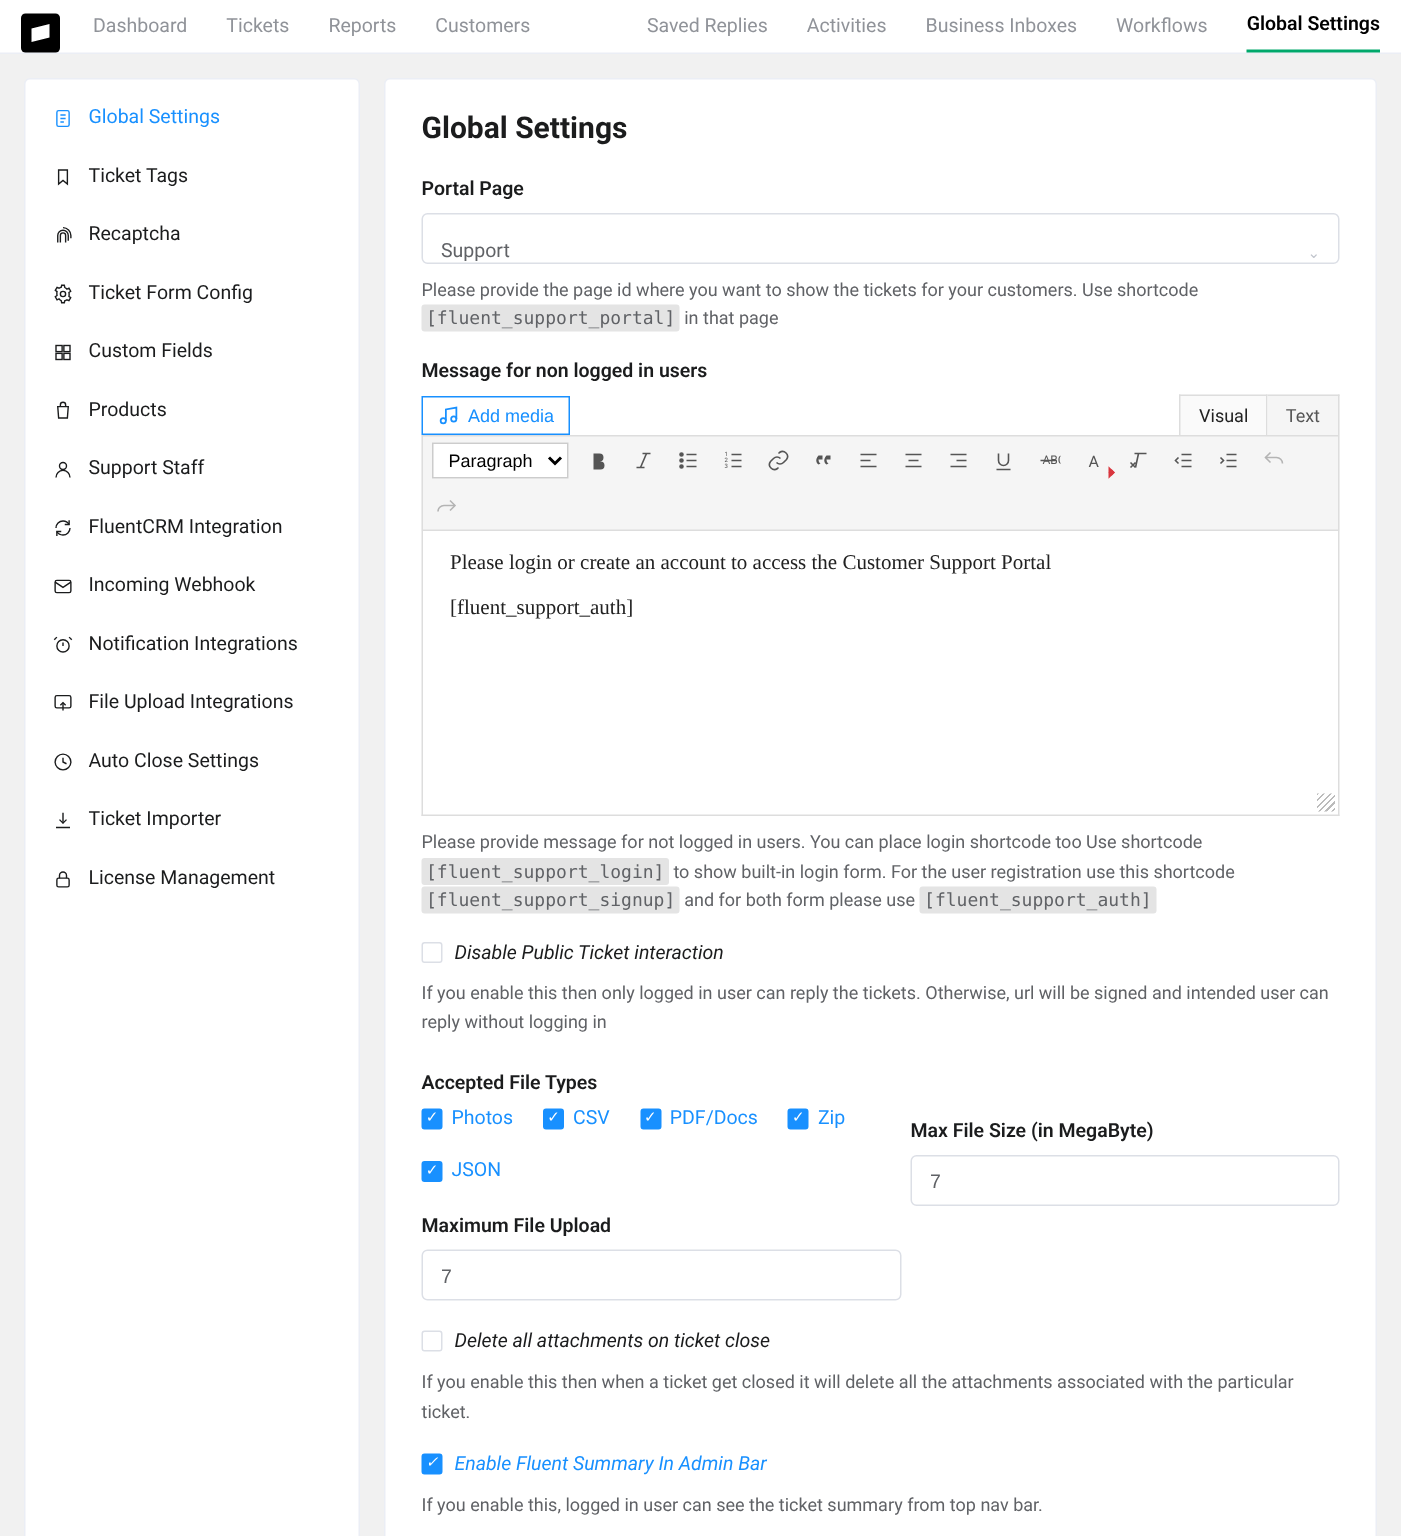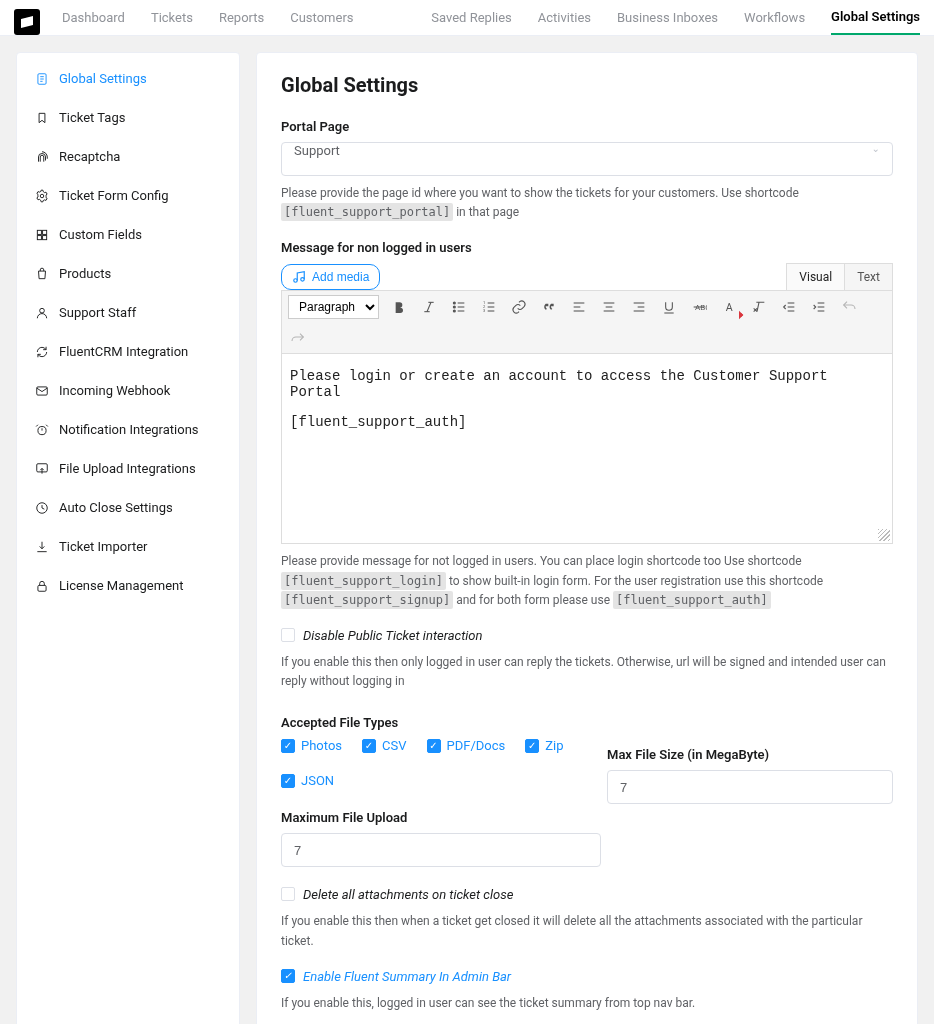--- a/index.html
+++ b/index.html
@@ -64,32 +64,32 @@
     border:1px solid var(--border-lighter);
     border-radius:4px;
     padding:20px 24px 24px 24px;
   }
   h2.page-title { font-size:20px; font-weight:700; margin:0 0 22px 0;}
   .field-label { font-size:13px; font-weight:600; margin:6px 0 8px 0; color:var(--text-dark);}
   .select-box, .text-input {
     width:100%; height:34px;
     border:1px solid #dcdfe6; border-radius:4px;
     padding:0 12px; font-size:13px; color:var(--text-med);
-    display:flex; align-items:flex-start; justify-content:space-between;
+    display:flex; align-items:flex-end; justify-content:space-between;
     background:#fff;
   }
   .select-box .chevron { color:#c0c4cc; font-size:10px;}
   .help-text { font-size:12px; color:var(--text-med); margin:8px 0 18px 0; line-height:1.6;}
   code.shortcode { font-family: ui-monospace, SFMono-Regular, Menlo, monospace; font-size:12px; background:var(--bg-code); padding:2px 3px; border-radius:2px;}
   
   .editor-header { display:flex; align-items:flex-end; gap:10px; margin-bottom:0;}
   .add-media-btn {
     display:inline-flex; align-items:center; gap:6px;
     border:1px solid var(--primary-blue); color:var(--primary-blue);
-    font-size:12px; padding:5px 10px; border-radius:10px; background:#fff; cursor:pointer;
+    font-size:12px; padding:5px 10px; border-radius:0; background:#fff; cursor:pointer;
   }
   .editor-tabs { margin-left:auto; display:flex;align-items:flex-end;}
   .editor-tab {
     font-size:12px; padding:6px 12px;
     border:1px solid #ddd; border-bottom:none;
     background:#f5f5f5; color:#555; cursor:pointer;
   }
   .editor-tab.active { background:#fafafa; color:#222;}
   .editor-tab + .editor-tab { border-left:none;}
   .editor-toolbar {
@@ -106,22 +106,22 @@
   .tb-btn.fill svg { fill:#555; stroke:none;}
   .tb-redtri { position:relative;}
   .tb-redtri::after {
     content:""; position:absolute; right:-3px; bottom:-1px;
     border:3px solid transparent; border-top-color:#d9363e; border-right-color:#d9363e;
     transform: rotate(45deg);
   }
   .editor-body {
     border:1px solid #ddd; border-top:none;
     background:#fff; min-height:190px;
-    padding:14px 8px; font-size:14px; color:#222;
-    font-family: Liberation Mono, monospace;
+    padding:14px 18px; font-size:14px; color:#222;
+    font-family: Liberation Serif, serif;
     position:relative;
   }
   .editor-body p { margin:0 0 14px 0;}
   .resize-grip {
     position:absolute; right:2px; bottom:2px; width:12px; height:12px;
     background: repeating-linear-gradient(135deg, #bbb 0 1px, transparent 1px 3px);
   }
   
   .chk-line { display:flex; gap:8px; margin:10px 0; font-size:13px;font-style:italic;}
   .chk-line.blue label { color: var(--primary-blue);}

